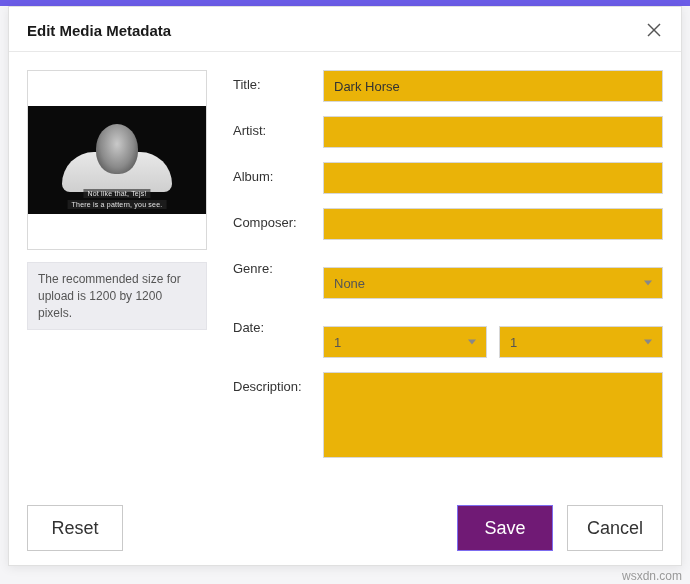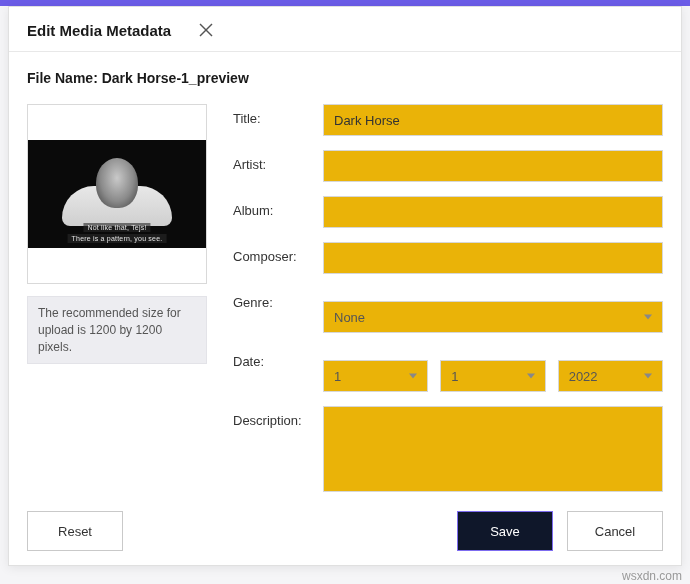--- a/index.html
+++ b/index.html
@@ -28,21 +28,21 @@
       bottom: 18px;
       background: #ffffff;
       border: 1px solid #e0e0e0;
       box-shadow: 0 2px 10px rgba(0,0,0,0.08);
       display: flex;
       flex-direction: column;
     }
     .dialog-header {
       display: flex;
       align-items: center;
-      justify-content: flex-start;
+      justify-content: space-between;
       padding: 14px 18px 12px 18px;
       border-bottom: 1px solid #e8e8e8;
       gap: 26px;
     }
     .dialog-title {
       font-size: 15px;
       font-weight: 600;
       color: #1a1a1a;
     }
     .close-btn {
@@ -201,32 +201,32 @@
       display: flex;
       justify-content: space-between;
       padding: 10px 18px 14px 18px;
     }
     .footer-right {
       display: flex;
       gap: 14px;
     }
     .btn {
       min-width: 96px;
-      height: 40px;
+      height: 46px;
       border: 1px solid #c9c9c9;
       background: #fff;
-      font-size: 13px;
+      font-size: 18px;
       color: #333;
       cursor: pointer;
       display: flex;
       align-items: center;
       justify-content: center;
     }
     .btn-primary {
-      background: #0f172a;
+      background: #701a75;
       border-color: #7d6cf0;
       color: #fff;
     }
     .watermark {
       position: absolute;
       bottom: 1px;
       right: 8px;
       font-size: 12px;
       color: #999;
     }
@@ -241,21 +241,20 @@
     <div class="dialog-title">Edit Media Metadata</div>
     <button class="close-btn">
       <svg width="14" height="14" viewBox="0 0 14 14" fill="none" stroke-width="1.4">
         <line x1="1" y1="1" x2="13" y2="13"></line>
         <line x1="13" y1="1" x2="1" y2="13"></line>
       </svg>
     </button>
   </div>
 
   <div class="dialog-body">
-    <div class="filename">File Name: Dark Horse-1_preview</div>
 
     <div class="content-row">
       <div class="left-col">
         <div class="thumb-box">
           <div class="thumb-inner">
             <div class="torso"></div>
             <div class="face"></div>
             <div class="sub-line sub1">Not like that, Tejs!</div>
             <div class="sub-line sub2">There is a pattern, you see.</div>
           </div>
@@ -307,24 +306,20 @@
           <div class="form-label">Date:</div>
           <div class="form-control date-group">
             <div class="select-input">
               <span class="select-value">1</span>
               <span class="chevron"></span>
             </div>
             <div class="select-input">
               <span class="select-value">1</span>
               <span class="chevron"></span>
             </div>
-            <div class="select-input">
-              <span class="select-value">2022</span>
-              <span class="chevron"></span>
-            </div>
           </div>
         </div>
 
         <div class="form-row">
           <div class="form-label">Description:</div>
           <div class="form-control">
             <textarea class="textarea-input" style=""></textarea>
           </div>
         </div>
 

